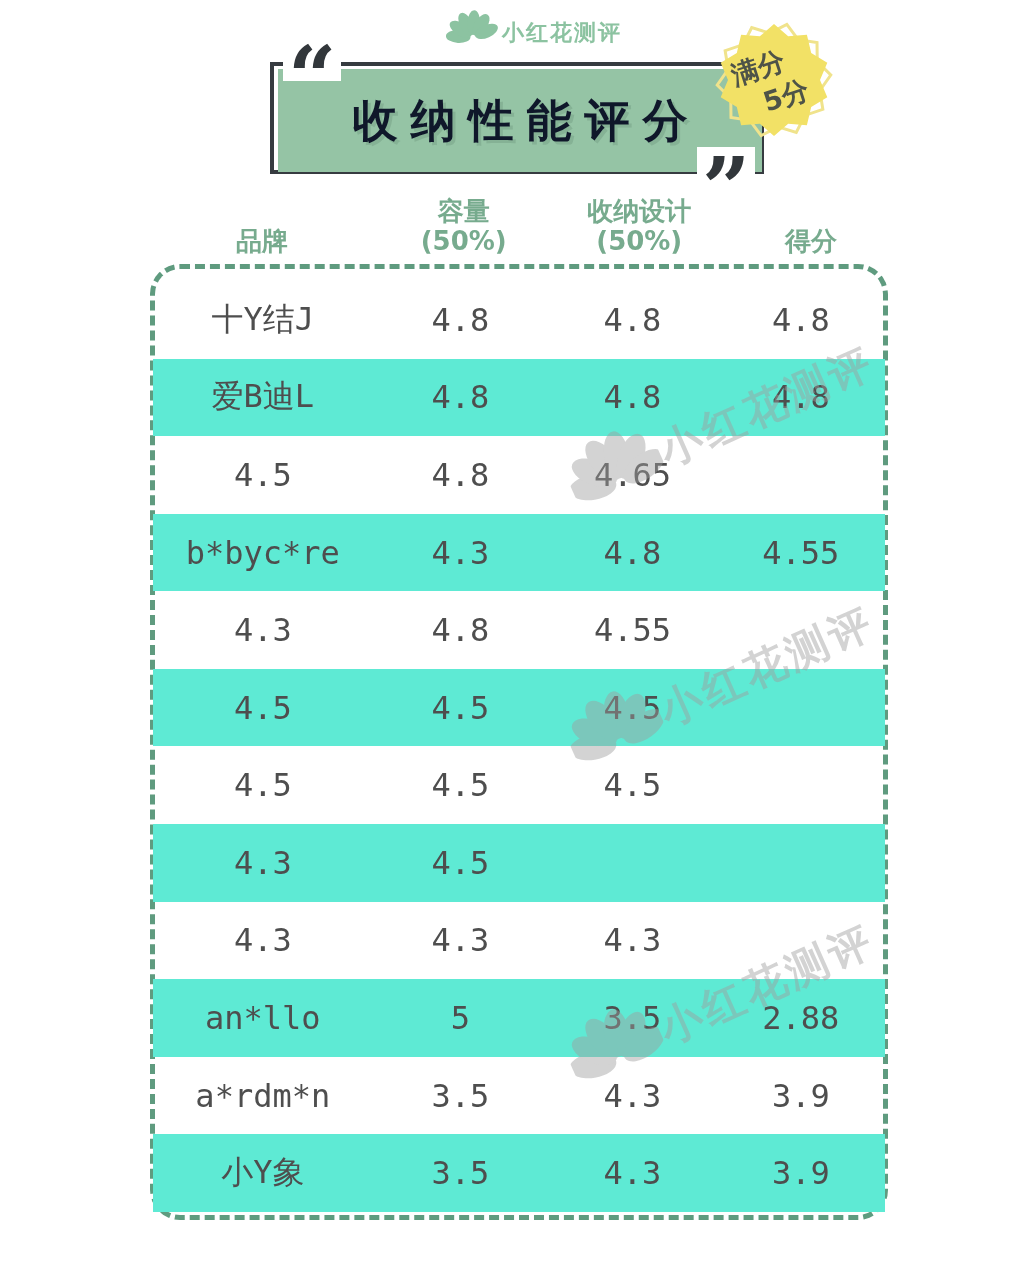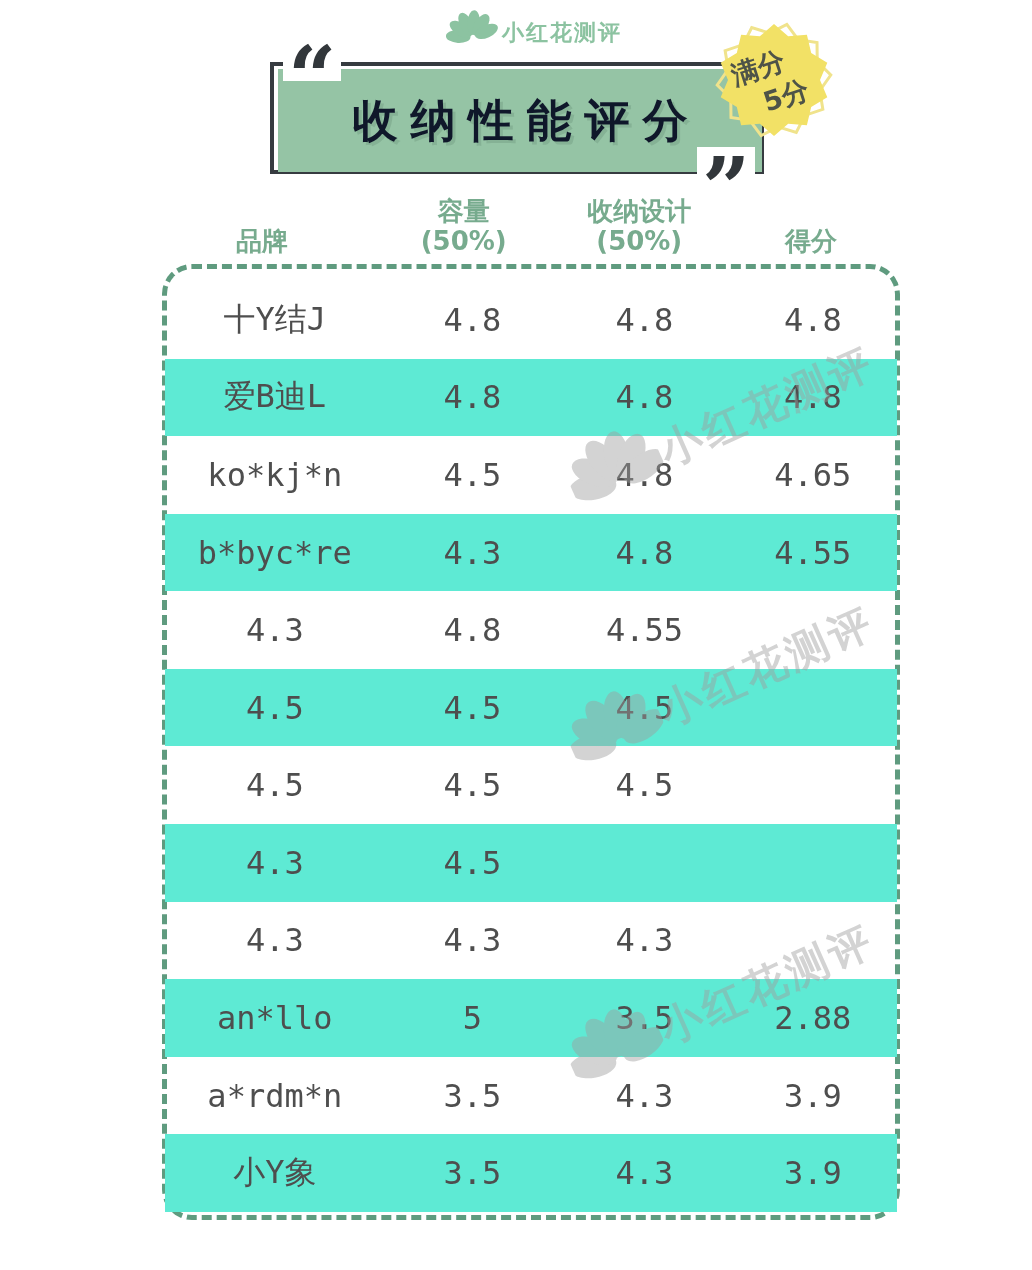--- a/index.html
+++ b/index.html
@@ -26,21 +26,21 @@
   .badge svg { position:absolute; left:0; top:0; width:120px; height:120px; }
   .badge-text { position:absolute; left:16px; top:26px; width:88px; transform:rotate(-18deg); font-size:27px; font-weight:bold; color:#4e5348; line-height:1.3; text-align:left; }
   .badge-l1 { display:block; padding-left:6px; }
   .badge-l2 { display:block; padding-left:28px; }
 
   
   .col-headers { position:absolute; left:150px; top:186px; width:747px; height:74px; display:grid; grid-template-columns:30% 24% 23% 23%; color:#77ab8e; font-weight:bold; font-size:26px; z-index:2; }
   .col-h { display:flex; flex-direction:column; justify-content:flex-end; align-items:center; line-height:1.18; padding-bottom:3px; }
 
   
-  .score-table { position:absolute; left:162px; top:264px; width:738px; height:956px; border:5px dashed #5f9b7f; border-radius:30px; z-index:1; }
+  .score-table { position:absolute; left:150px; top:264px; width:738px; height:956px; border:5px dashed #5f9b7f; border-radius:30px; z-index:1; }
   .rows { position:absolute; top:12px; bottom:3px; left:-2px; right:-2px; display:flex; flex-direction:column; }
   .trow { flex:1; display:grid; grid-template-columns:30% 24% 23% 23%; align-items:center; }
   .trow.gray { background:#5eead4; }
   .cell { text-align:center; font-family:"DejaVu Sans Mono","Liberation Mono","DejaVu Sans",monospace; font-size:32px; color:#4e4e4e; position:relative; z-index:3; }
 
   
   .watermark { position:absolute; display:flex; align-items:flex-start; gap:2px; transform:rotate(-24deg); z-index:2; opacity:.45; pointer-events:none; }
   .wm-flower { width:95px; height:112px; }
   .wm-text { font-size:42px; font-weight:bold; color:#9e9e9e; letter-spacing:4px; margin-top:26px; white-space:nowrap; }
   .wm1 { left:560px; top:372px; }
@@ -117,21 +117,20 @@
           <div class="cell">4.8</div>
           <div class="cell">4.8</div>
         </div>
         <div class="trow gray">
           <div class="cell">爱B迪L</div>
           <div class="cell">4.8</div>
           <div class="cell">4.8</div>
           <div class="cell">4.8</div>
         </div>
         <div class="trow">
-          <div class="cell">ko*kj*n</div>
           <div class="cell">4.5</div>
           <div class="cell">4.8</div>
           <div class="cell">4.65</div>
         </div>
         <div class="trow gray">
           <div class="cell">b*byc*re</div>
           <div class="cell">4.3</div>
           <div class="cell">4.8</div>
           <div class="cell">4.55</div>
         </div>

